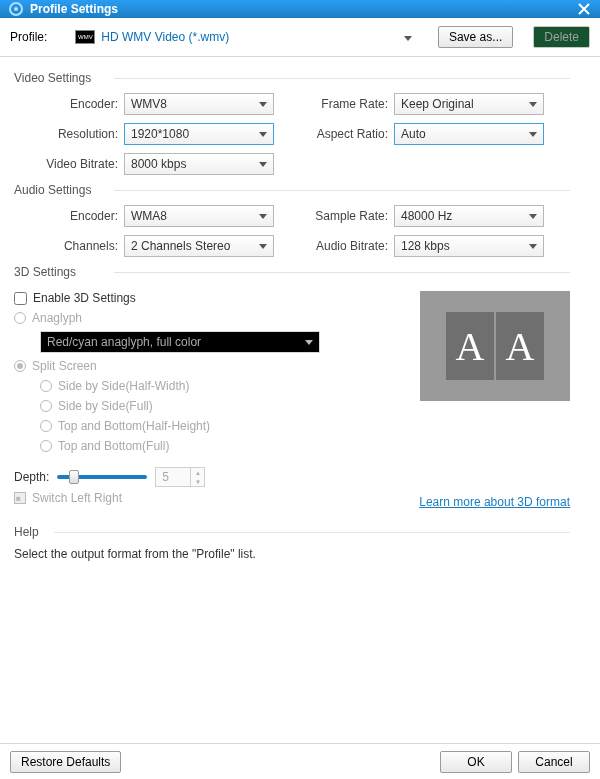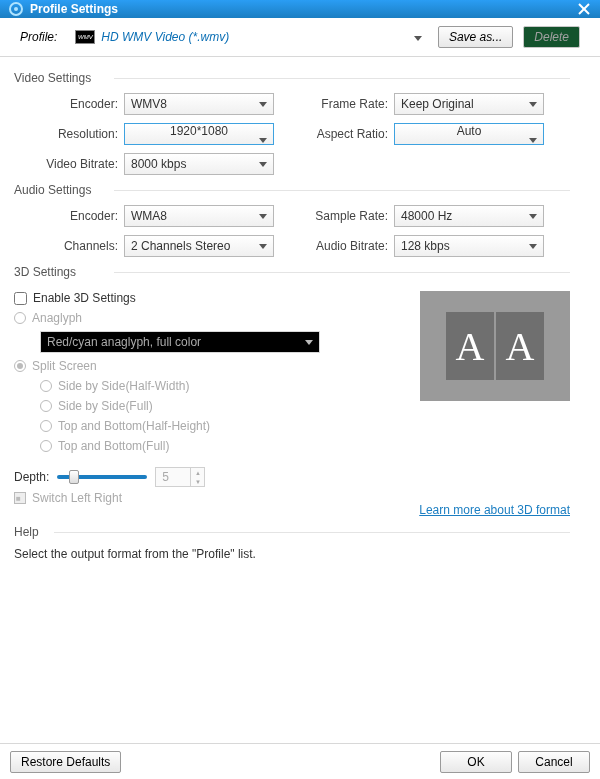--- a/index.html
+++ b/index.html
@@ -1,37 +1,37 @@
 <!DOCTYPE html>
 <html><head>
 <meta charset="utf-8">
 <style>
 * { box-sizing: border-box; margin: 0; padding: 0; font-family: "Segoe UI", Tahoma, sans-serif; font-size: 12px; }
 body { background: #ffffff; width: 600px; height: 779px; overflow: hidden; display: flex; flex-direction: column; }
 .titlebar { background: linear-gradient(to bottom, #2a9df4, #1b7ec2); height: 18px; display: flex; align-items: center; padding: 0 8px; color: #fff; }
 .titlebar .icon { width: 16px; height: 16px; margin-right: 6px; }
 .titlebar .title { font-weight: bold; flex: 1; }
 .titlebar .close { width: 16px; height: 16px; cursor: pointer; }
-.profile-row { display: flex; align-items: center; padding: 8px 20px; border-bottom: 1px solid #d8d8d8; gap: 10px; font-style: italic; }
+.profile-row { display: flex; align-items: center; padding: 8px 10px; border-bottom: 1px solid #d8d8d8; gap: 20px; }
 .profile-row .lbl { margin-right: 2px; }
 .profile-select { flex: 1; height: 22px; display: flex; align-items: center; padding: 0 6px; cursor: pointer; position: relative; }
 .profile-select .wmv-icon { width: 20px; height: 14px; background: #000; color: #fff; font-size: 6px; display: flex; align-items: center; justify-content: center; margin-right: 6px; border: 1px solid #888; }
 .profile-select .txt { color: #0b6fb5; }
 .profile-select .arrow { margin-left: auto; }
 .btn { height: 22px; padding: 0 10px; background: linear-gradient(to bottom, #fdfdfd, #e8e8e8); border: 1px solid #9a9a9a; cursor: pointer; display: flex; align-items: center; border-radius: 2px; }
 .btn.disabled { color: #a0a0a0; border-color: #c8c8c8; background: #14532d; cursor: default; }
 .content { flex: 1; overflow: auto; padding: 6px 30px 0 14px; color: #333; }
 .section { margin-top: 8px; margin-bottom: 4px; }
 .section-title { color: #555; margin-bottom: 8px; position: relative; }
 .section-title::after { content: ""; position: absolute; left: 100px; right: 0; top: 50%; border-top: 1px solid #e4e4e4; }
 .section-title.short::after { left: 40px; }
 .field-grid { display: grid; grid-template-columns: 110px 150px 30px 90px 150px; row-gap: 8px; align-items: center; }
 .field-label { text-align: right; padding-right: 6px; color: #444; }
 .combo { height: 22px; border: 1px solid #b8b8b8; background: linear-gradient(to bottom, #fff, #f0f0f0); display: flex; align-items: center; padding: 0 6px; cursor: pointer; position: relative; }
-.combo.hl { border: 1px solid #3ea2e0; flex-direction: column; }
+.combo.hl { border: 1px solid #3ea2e0; }
 .combo .arrow { margin-left: auto; width: 0; height: 0; border-left: 4px solid transparent; border-right: 4px solid transparent; border-top: 5px solid #555; }
 .combo.disabled { color: #aaa; background: #000000; border-color: #d8d8d8; cursor: default; }
 .combo.disabled .arrow { border-top-color: #bbb; }
 .threeD { position: relative; padding-bottom: 8px; }
 .threeD-main { display: flex; gap: 12px; }
 .threeD-left { flex: 1; }
 .threeD-right { width: 150px; }
 .chk { display: flex; align-items: center; gap: 6px; margin: 4px 0; }
 .chk input { width: 13px; height: 13px; }
 .radio { display: flex; align-items: center; gap: 6px; margin: 6px 0; color: #aaa; }
@@ -218,21 +218,21 @@
         <div class="spins">
             <div>▲</div>
             <div>▼</div>
           </div>
       </div>
     </div>
     <div class="chk disabled" style="">
       <span class="box"></span>
       <span>Switch Left Right</span>
     </div>
-    <a class="link" style="position:absolute; right:0; bottom:0;">Learn more about 3D format</a>
+    <a class="link" style="position:absolute; right:0; bottom:8px;">Learn more about 3D format</a>
   </div>
 
   <div class="section">
     <div class="section-title short">Help</div>
     <div class="help-text">Select the output format from the "Profile" list.</div>
   </div>
 
 </div>
 
 <div class="footer">

